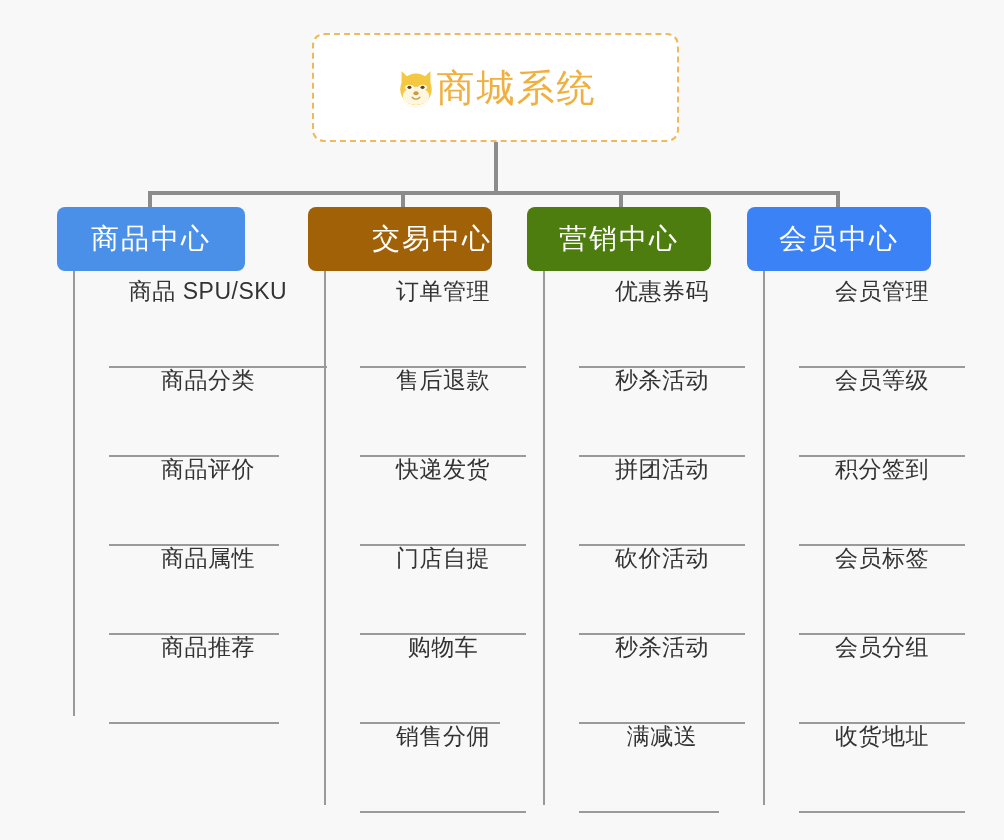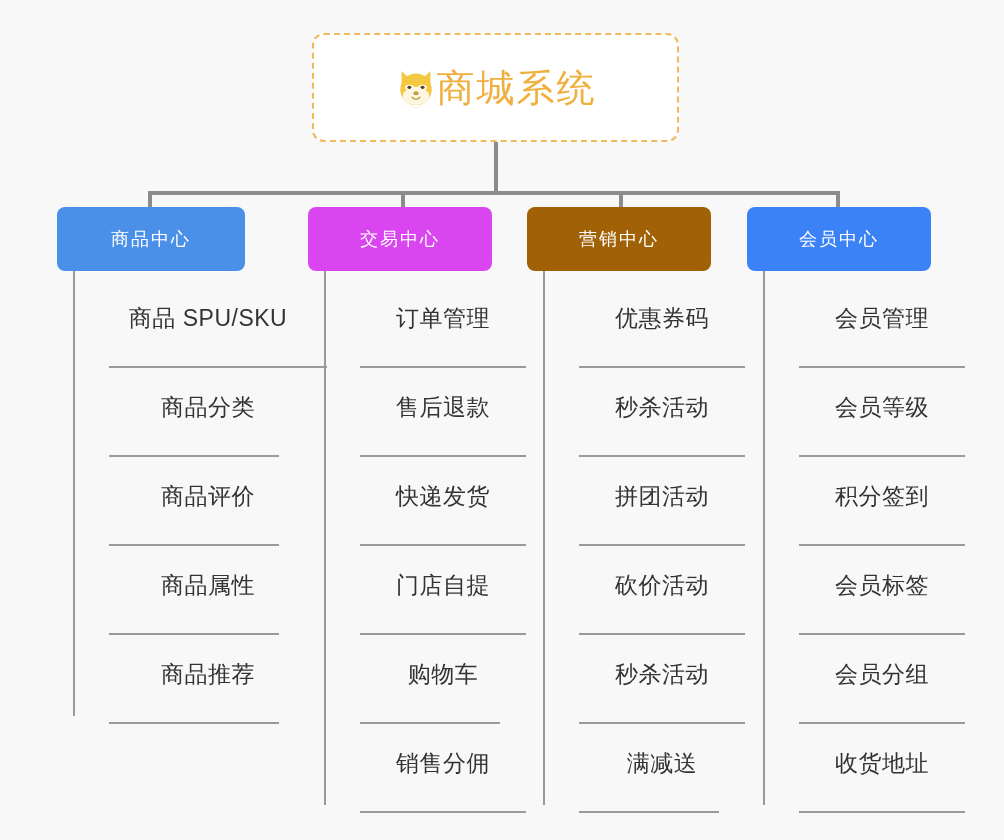--- a/index.html
+++ b/index.html
@@ -85,32 +85,32 @@
   .column.c3 { left: 527px; width: 218px; }
   .column.c4 { left: 747px; width: 218px; }
 
   .cat-header {
     height: 64px;
     border-radius: 8px;
     display: flex;
     align-items: center;
     justify-content: center;
     color: #ffffff;
-    font-size: 18px;
+    font-size: 28px;
     letter-spacing: 2px;
     line-height: 1;
   }
   .column.c1 .cat-header { width: 188px; }
   .column.c2 .cat-header { width: 184px; }
   .column.c3 .cat-header { width: 184px; }
   .column.c4 .cat-header { width: 184px; }
 
   .cat-header.blue   { background: #4a90e8; }
-  .cat-header.red    { background: #d946ef; }
-  .cat-header.orange { background: #a16207; }
+  .cat-header.red    { background: #a16207; justify-content: flex-end; }
+  .cat-header.orange { background: #4d7c0f; }
   .cat-header.green  { background: #3b82f6; }
 
   
   .leaf-list {
     position: relative;
     margin-top: 0;
     padding-left: 16px;
     padding-top: 8px;
   }
   .leaf-spine {
@@ -118,21 +118,21 @@
     left: 16px;
     top: 0;
     width: 2px;
     bottom: 8px;
     background: #9a9a9a;
   }
   .leaf {
     position: relative;
     height: 89px;
     display: flex;
-    align-items: center;
+    align-items: flex-start;
     justify-content: center;
     padding-bottom: 10px;
     margin-left: 36px;
   }
   .leaf-label {
     font-size: 23px;
     color: #333333;
     letter-spacing: 0.5px;
     line-height: 1.1;
     white-space: nowrap;

